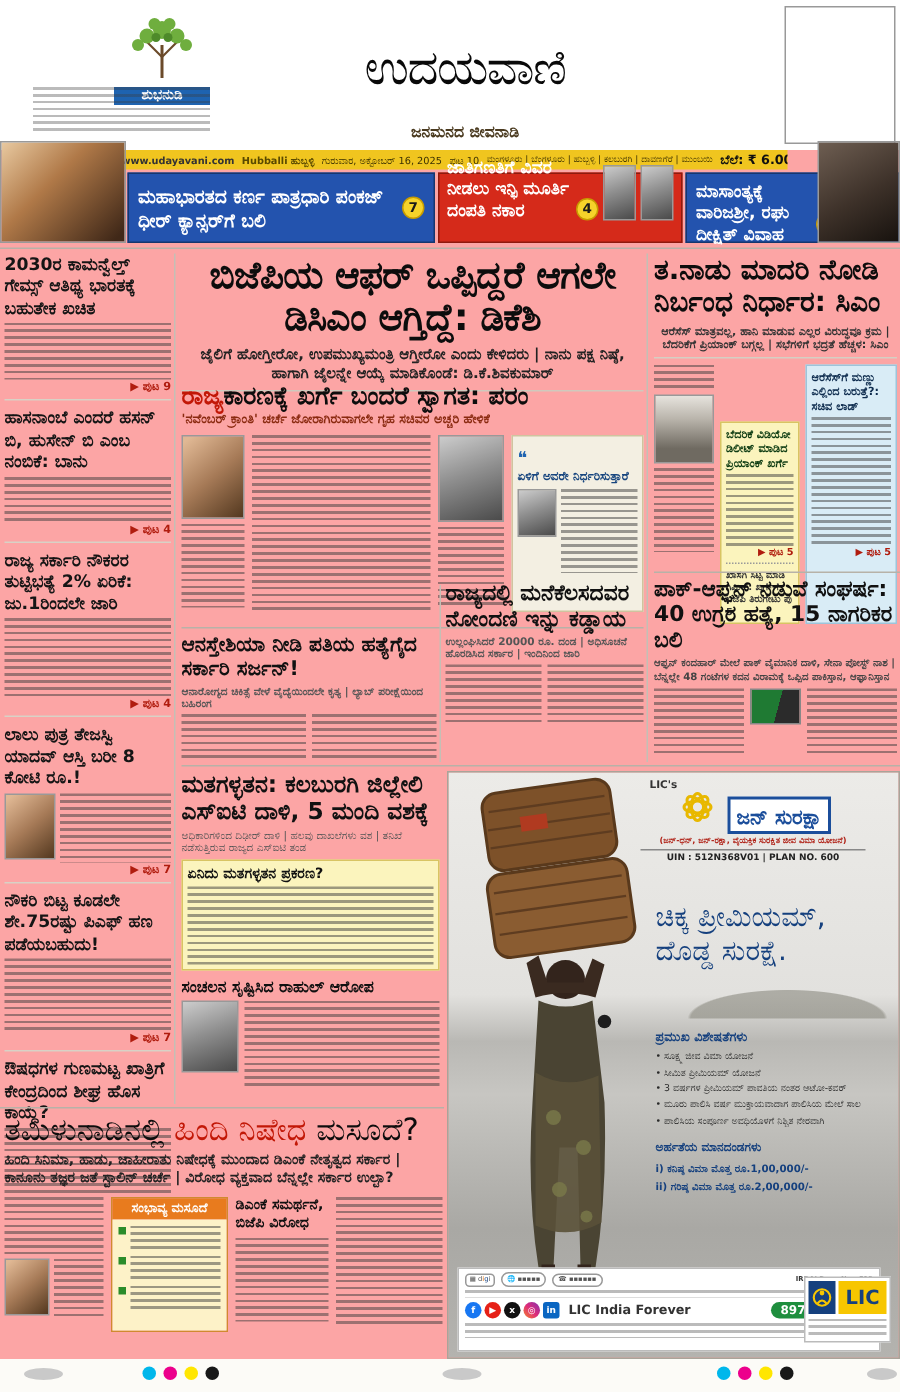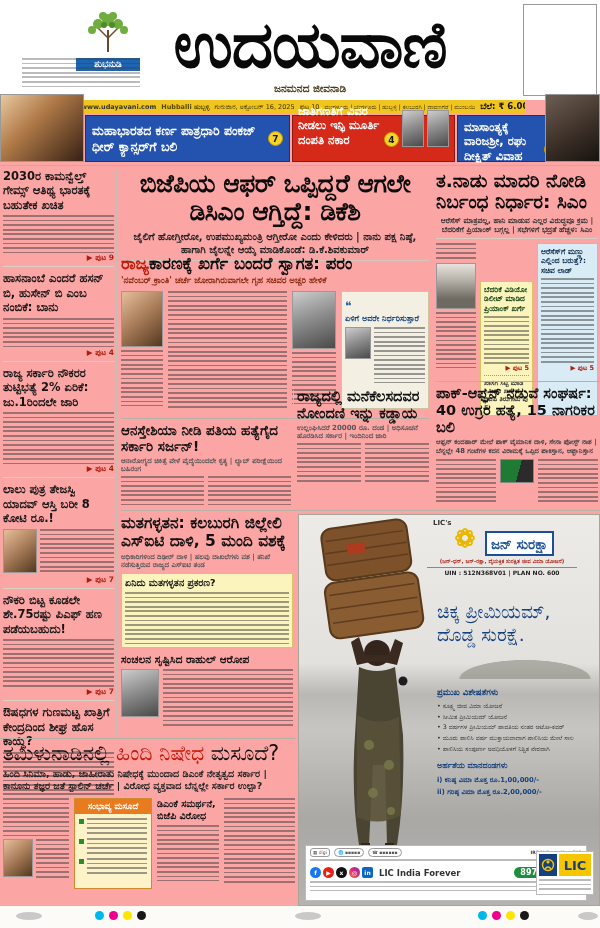--- a/index.html
+++ b/index.html
@@ -53,21 +53,21 @@
             <circle cx="28" cy="17" r="3"></circle>
             <circle cx="36" cy="17" r="3"></circle>
           </g>
       </svg>
       <div style="background:#1e63b0;color:#fff;font-size:9px;font-weight:bold;text-align:center;padding:1px 0;width:64px;">ಶುಭನುಡಿ</div>
     </div>
 
     <div class="abs tx tx-lt" style="left:22px;top:58px;width:118px;height:30px;"></div>
 
     <div class="abs" style="left:145px;top:12px;width:330px;height:66px;display:flex;align-items:center;justify-content:center;">
-      <span style="font-size:64px;font-weight:bold;color:#090909;letter-spacing:-1px;">ಉದಯವಾಣಿ</span>
+      <span style="font-size:32px;font-weight:normal;color:#090909;letter-spacing:-1px;">ಉದಯವಾಣಿ</span>
     </div>
     <div class="abs" style="left:145px;top:82px;width:330px;text-align:center;font-size:10.5px;font-weight:bold;color:#4a3a1f;">ಜನಮನದ ಜೀವನಾಡಿ</div>
 
     <div class="abs ph" style="left:523px;top:4px;width:74px;height:92px;background:linear-gradient(150deg,#caa //a 0,#c9a184 0%,#8e6a54 45%,#3c2c28 100%);"></div>
   </div>
 
   <div class="abs ph warm" style="left:0;top:94px;width:84px;height:68px;z-index:5;"></div>
 
   <div class="abs ph" style="left:545px;top:94px;width:55px;height:68px;z-index:5;background:linear-gradient(150deg,#6e5e52 0%,#3d3129 55%,#17120e 100%);"></div>
 
@@ -227,21 +227,21 @@
       <div class="tx" style="flex:1;height:44px;"></div>
       <div style="flex:none;width:34px;height:24px;border:1px solid #888;background:linear-gradient(105deg,#1f7a33 55%,#2b2b2b 55%);"></div>
       <div class="tx" style="flex:1;height:44px;"></div>
     </div>
   </div>
 
   <div class="abs rule-h" style="left:121px;top:510px;width:479px;"></div>
 
   <div class="abs" style="left:121px;top:514px;width:172px;height:222px;">
     <div class="h-md" style="font-size:15.5px;">ಮತಗಳ್ಳತನ: ಕಲಬುರಗಿ ಜಿಲ್ಲೇಲಿ ಎಸ್‌ಐಟಿ ದಾಳಿ, 5 ಮಂದಿ ವಶಕ್ಕೆ</div>
-    <div style="font-size:7px;font-weight:bold;color:#555;margin-top:2px;">ಅಧಿಕಾರಿಗಳಿಂದ ದಿಢೀರ್ ದಾಳಿ | ಹಲವು ದಾಖಲೆಗಳು ವಶ | ತನಿಖೆ ನಡೆಸುತ್ತಿರುವ ರಾಜ್ಯದ ಎಸ್‌ಐಟಿ ತಂಡ</div>
+    <div style="font-size:7px;font-weight:normal;color:#555;margin-top:2px;">ಅಧಿಕಾರಿಗಳಿಂದ ದಿಢೀರ್ ದಾಳಿ | ಹಲವು ದಾಖಲೆಗಳು ವಶ | ತನಿಖೆ ನಡೆಸುತ್ತಿರುವ ರಾಜ್ಯದ ಎಸ್‌ಐಟಿ ತಂಡ</div>
     <div class="ybox" style="margin-top:4px;padding:3px;">
       <div style="font-size:9.5px;font-weight:bold;color:#101010;">ಏನಿದು ಮತಗಳ್ಳತನ ಪ್ರಕರಣ?</div>
       <div class="tx" style="height:52px;margin-top:3px;"></div>
     </div>
     <div style="font-size:10.5px;font-weight:bold;color:#101010;margin-top:5px;">ಸಂಚಲನ ಸೃಷ್ಟಿಸಿದ ರಾಹುಲ್ ಆರೋಪ</div>
     <div style="display:flex;gap:4px;margin-top:3px;">
       <div class="ph face2" style="width:38px;height:48px;flex:none;"></div>
       <div class="tx" style="flex:1;height:58px;"></div>
     </div>
   </div>

